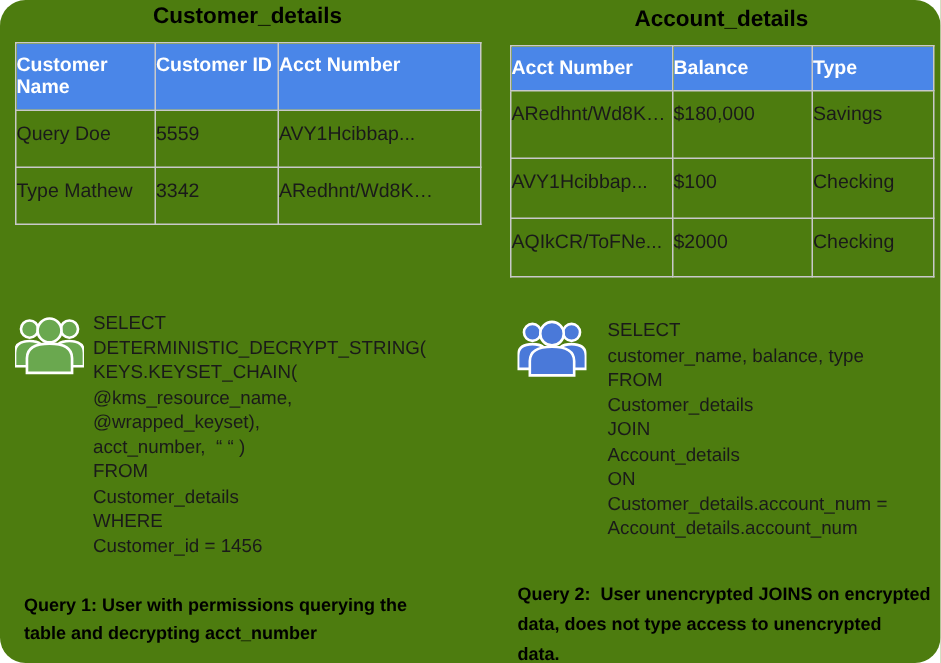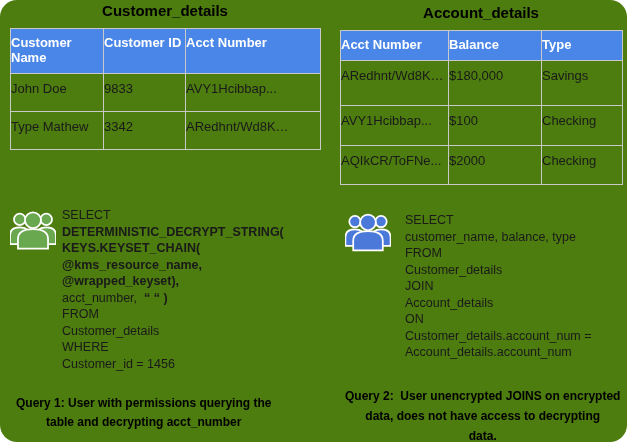--- a/index.html
+++ b/index.html
@@ -65,29 +65,28 @@
 
   .query-text{
     position:absolute;
     font-size:12.5px;
     line-height:16.5px;
     white-space:pre;
     color:#1a1a1a;
   }
   #left-query-text{left:62px;top:207px;}
   #right-query-text{left:405px;top:212px;}
-  .query-text .b{font-weight:bold;}
+  .query-text .b{font-weight:normal;}
 
   .caption{
     position:absolute;
     font-size:12px;
     font-weight:bold;
     color:#000;
     white-space:pre;
-    text-align:center;
   }
   #left-caption{left:16px;top:394px;line-height:19px;}
   #right-caption{left:345px;top:386px;line-height:20px;}
 </style>
 </head>
 <body>
 
 <div class="canvas">
 
   <div class="table-title" id="left-title">Customer_details</div>
@@ -101,22 +100,22 @@
       </colgroup>
     <thead>
         <tr>
           <th>Customer Name</th>
           <th>Customer ID</th>
           <th>Acct Number</th>
         </tr>
       </thead>
     <tbody>
         <tr>
-          <td>John Doe</td>
-          <td>9833</td>
+          <td>Query Doe</td>
+          <td>5559</td>
           <td>AVY1Hcibbap...</td>
         </tr>
         <tr>
           <td>Type Mathew</td>
           <td>3342</td>
           <td>ARedhnt/Wd8K…</td>
         </tr>
       </tbody>
   </table>
 
@@ -175,15 +174,15 @@
         <circle cx="26" cy="12" r="9"></circle>
         <path d="M9 44 V33 q0 -11 17 -11 q17 0 17 11 v11 z"></path>
       </g>
     </svg>
   </div>
 
   <div class="query-text" id="left-query-text"><div><span>SELECT</span></div><div><span class="b">DETERMINISTIC_DECRYPT_STRING(</span></div><div><span class="b">KEYS.KEYSET_CHAIN(</span></div><div><span class="b">@kms_resource_name,</span></div><div><span class="b">@wrapped_keyset),</span></div><div><span>acct_number,  </span><span class="b">“ “ )</span></div><div><span>FROM</span></div><div><span>Customer_details</span></div><div><span>WHERE</span></div><div><span>Customer_id = 1456</span></div></div>
   <div class="query-text" id="right-query-text"><div><span>SELECT</span></div><div><span>customer_name, balance, type</span></div><div><span>FROM</span></div><div><span>Customer_details</span></div><div><span>JOIN</span></div><div><span>Account_details</span></div><div><span>ON</span></div><div><span>Customer_details.account_num =</span></div><div><span>Account_details.account_num</span></div></div>
 
   <div class="caption" id="left-caption"><div>Query 1: User with permissions querying the</div><div>table and decrypting acct_number</div></div>
-  <div class="caption" id="right-caption"><div>Query 2:  User unencrypted JOINS on encrypted</div><div>data, does not have access to decrypting</div><div>data.</div></div>
+  <div class="caption" id="right-caption"><div>Query 2:  User unencrypted JOINS on encrypted</div><div>data, does not type access to unencrypted</div><div>data.</div></div>
 
 </div>
 
 </body></html>

